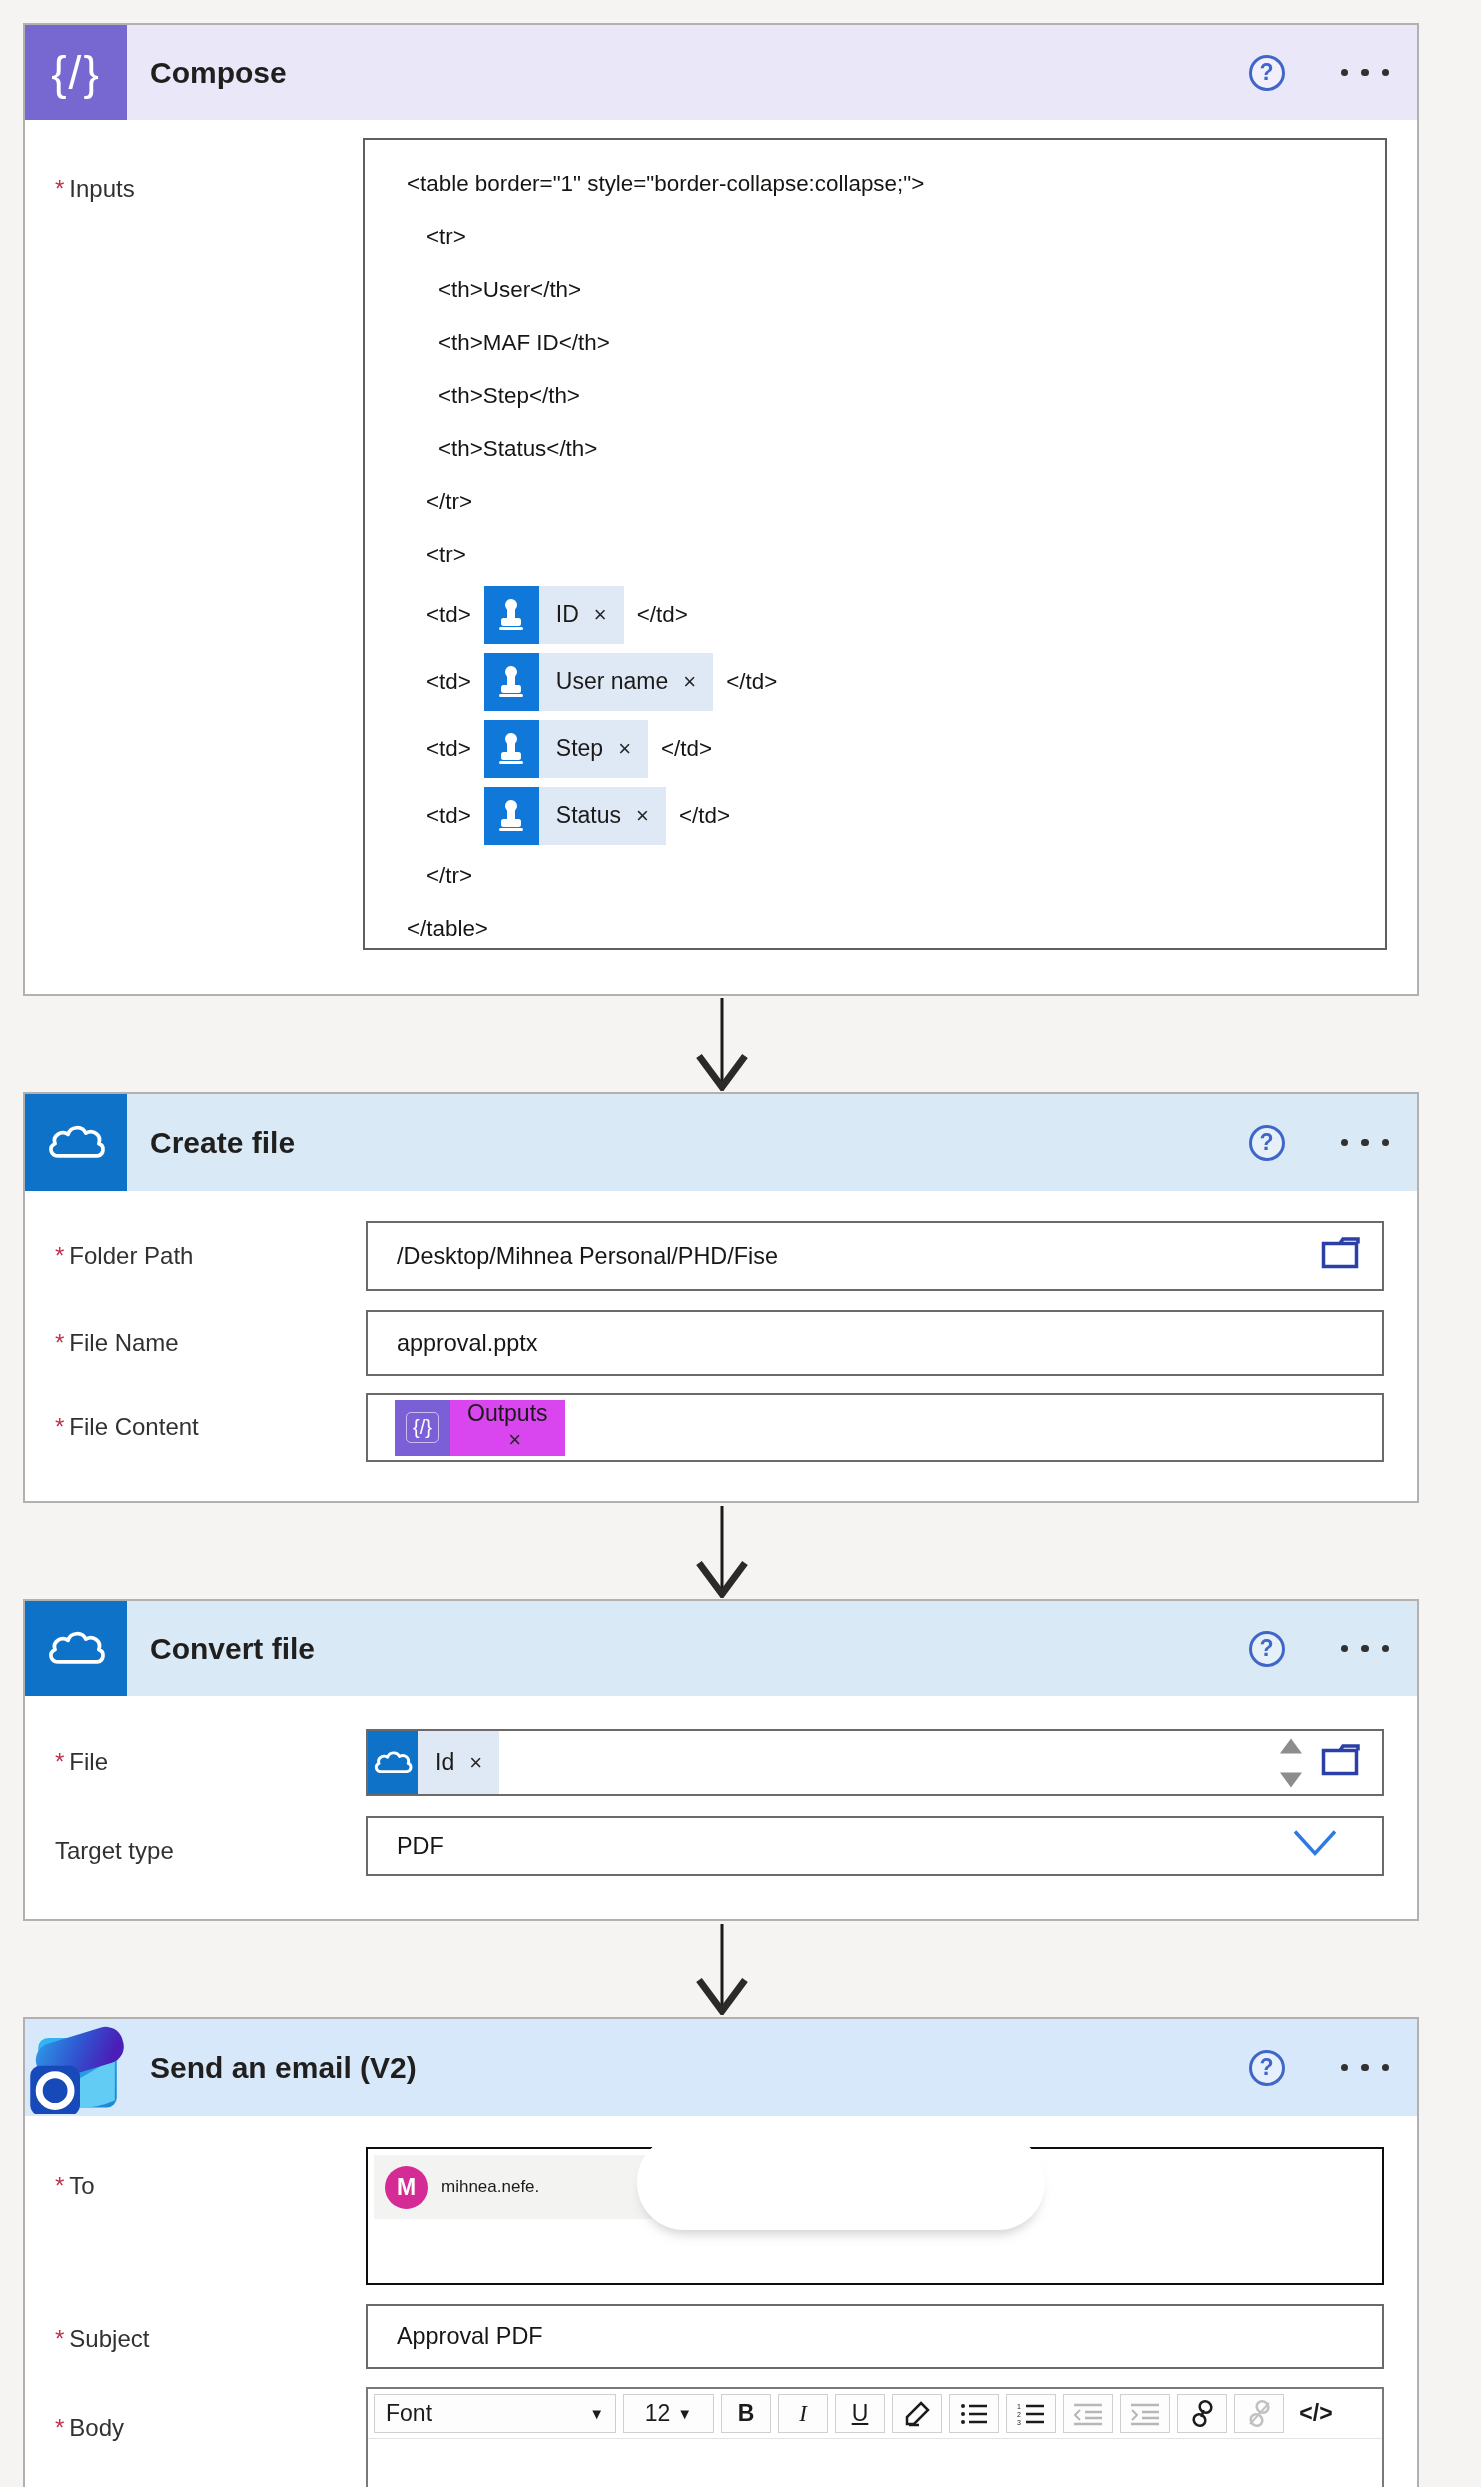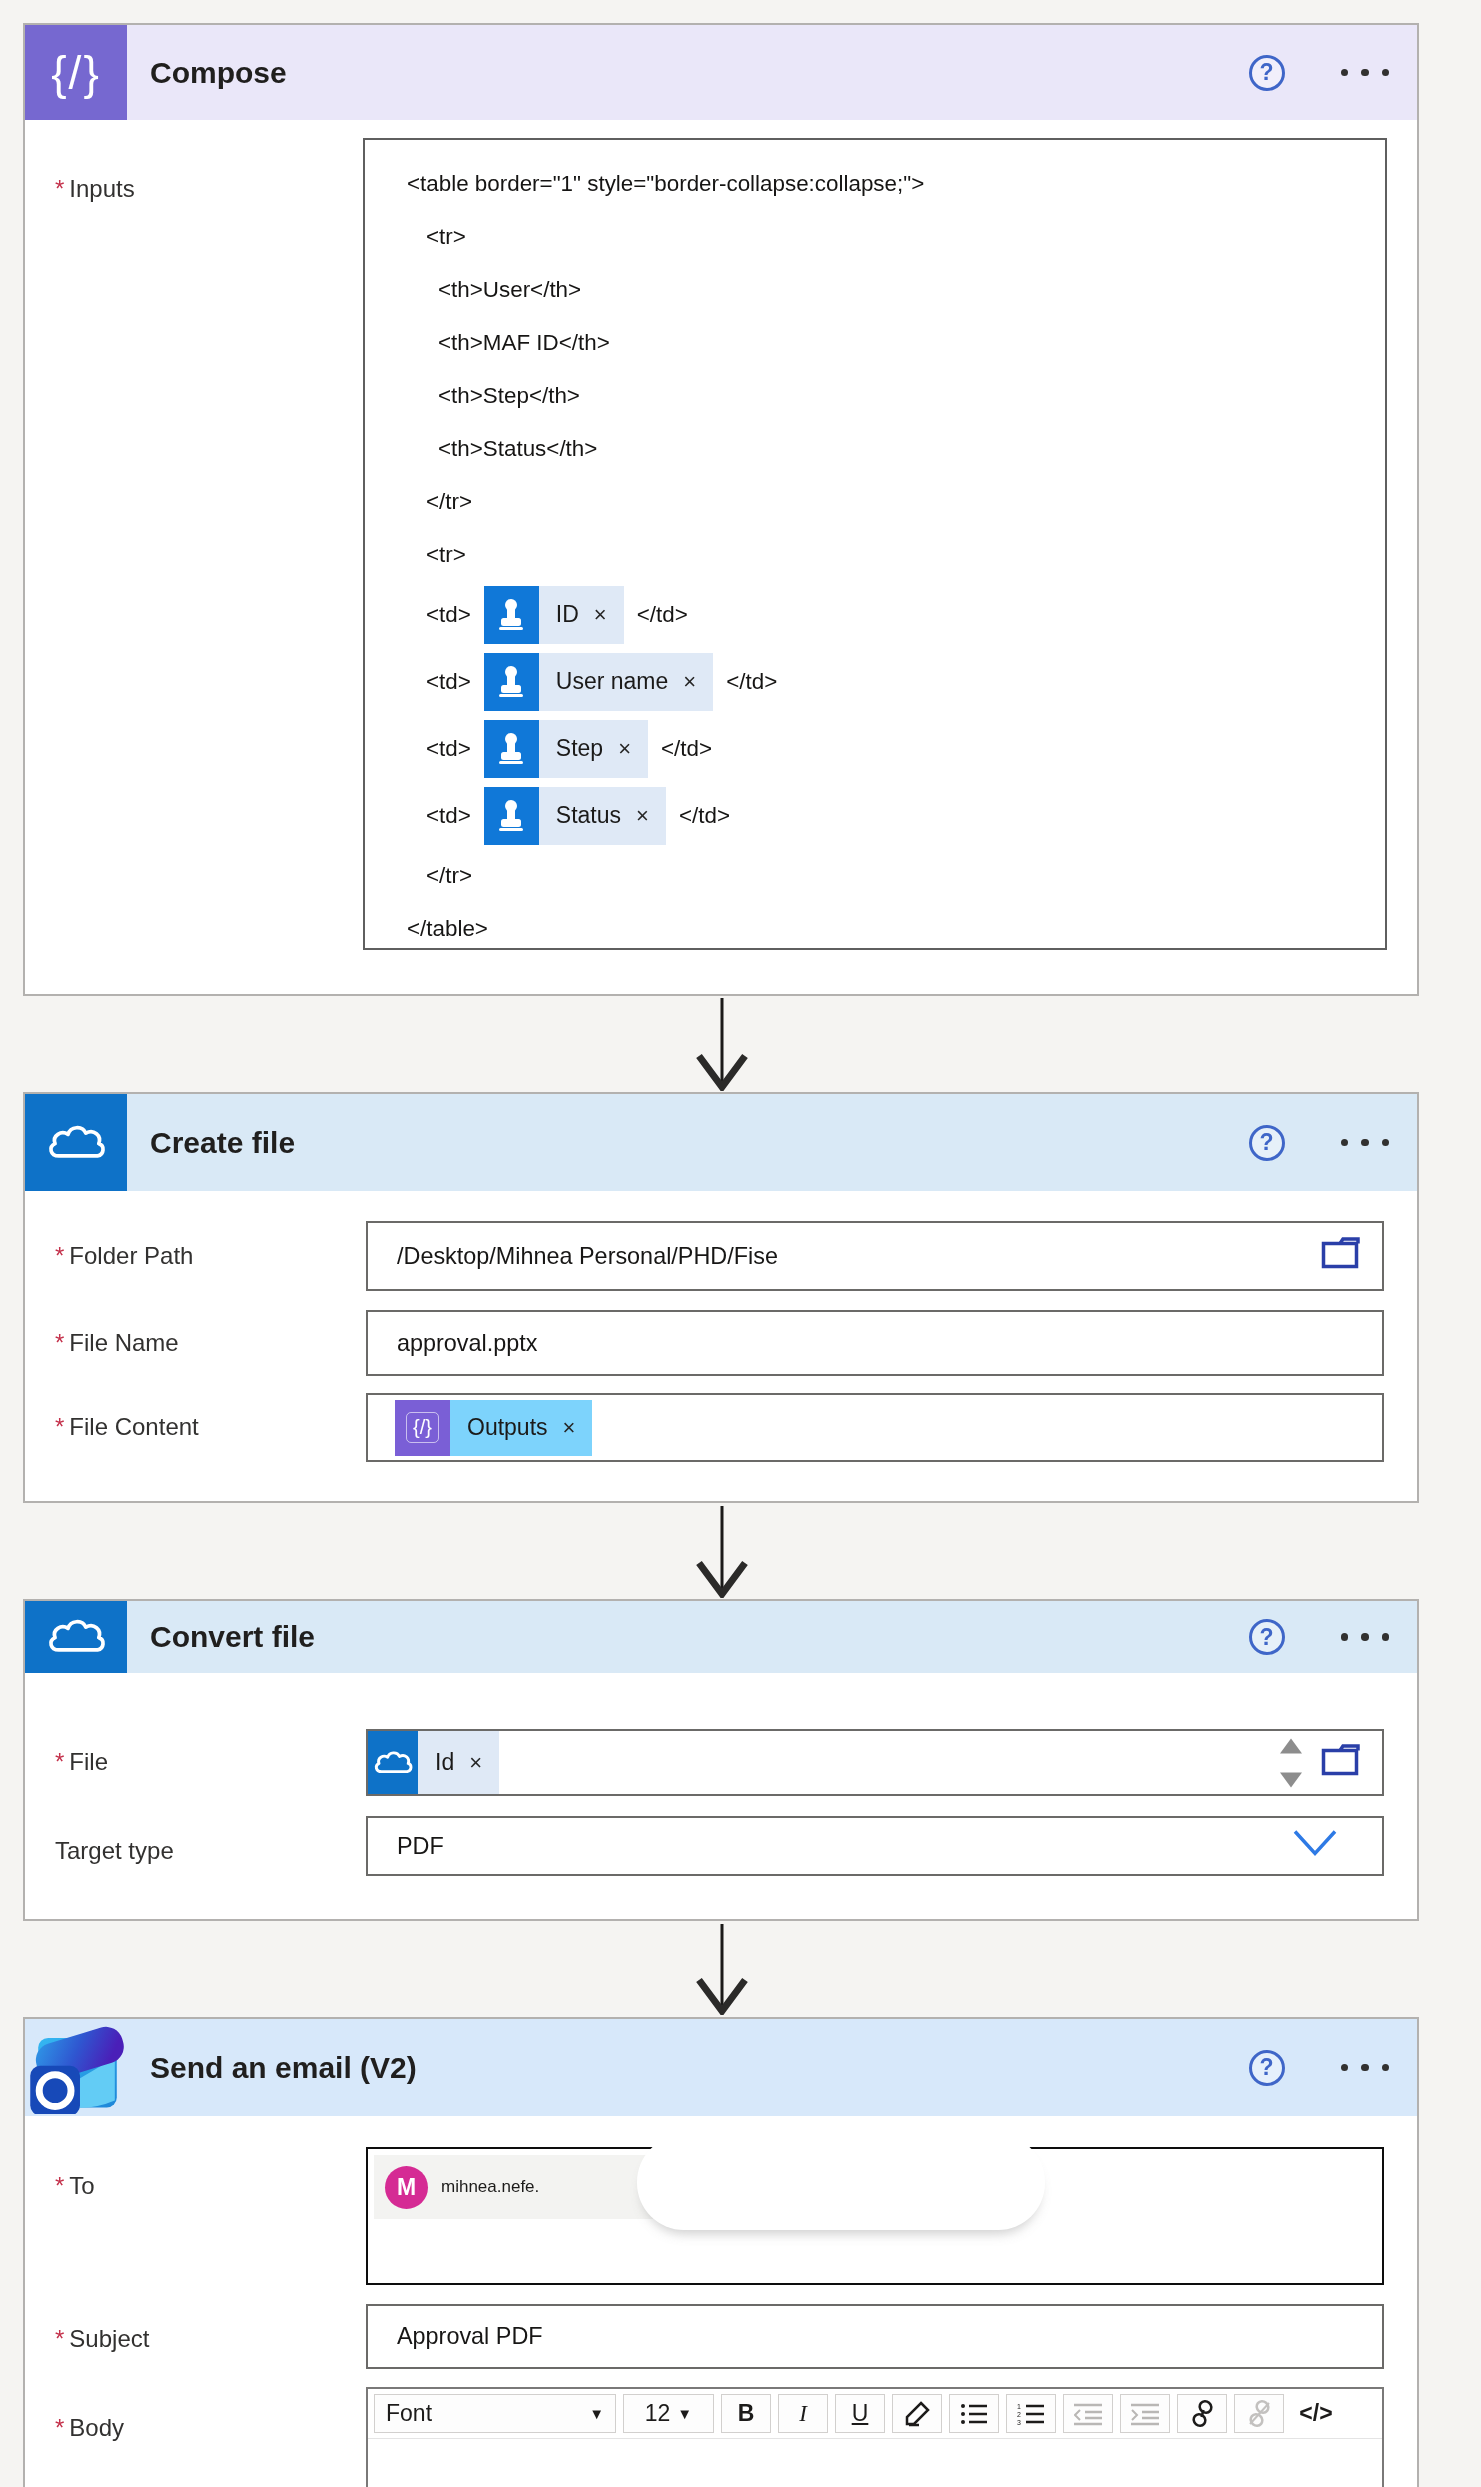--- a/index.html
+++ b/index.html
@@ -29,21 +29,21 @@
   .chevron-ico{position:absolute;right:44px;top:50%;transform:translateY(-50%);}
 
   
   .chip{display:inline-flex;align-items:stretch;height:58px;vertical-align:middle;}
   .chip-ic{width:55px;display:flex;align-items:center;justify-content:center;flex:0 0 55px;}
   .chip-ic.blue{background:#1078d8;}
   .chip-ic.purple{background:#7a5fd6;}
   .chip-ic.purple .inner{border:1.5px solid rgba(255,255,255,.6);border-radius:5px;padding:3px 6px;color:#fff;font-size:20px;}
   .chip-body{background:#dfe9f6;display:flex;align-items:center;padding:0 17px;font-size:23px;color:#1b1a19;white-space:nowrap;}
   .chip-body .x{margin-left:15px;color:#262626;font-size:22px;}
-  .chip-body.lav{background:#7dd3fc;}
+  .chip-body.lav{background:#d946ef;flex-direction:column;}
 
   
   .code-box{position:absolute;left:338px;top:113px;width:1024px;height:812px;border:2.5px solid #5f5f5f;
             box-sizing:border-box;background:#fff;padding:17px 0 0 42px;font-size:22.4px;color:#161514;}
   .cl{line-height:53px;white-space:pre;}
   .ind1{margin-left:19px;}
   .ind2{margin-left:31px;}
   .tdrow{height:67px;display:flex;align-items:center;margin-left:19px;gap:13px;}
 
   
@@ -253,21 +253,21 @@
       </span>
     </div>
   </div>
 
   <svg class="arrow" style="top:1506px;" width="60" height="92" viewBox="0 0 120 184">
     <line x1="60" y1="0" x2="60" y2="170" stroke="#1b1a19" stroke-width="6"></line>
     <polyline points="14,114 60,176 106,114" fill="none" stroke="#2b2a29" stroke-width="14"></polyline>
   </svg>
 
   <div class="card" style="top:1599px;height:322px;">
-    <div class="card-header" style="height:72px;background:#d9e9f6;">
+    <div class="card-header" style="height:95px;background:#d9e9f6;">
       <div class="icon-square" style="background:#0e72c8;">
         <svg width="64" height="48" viewBox="0 0 100 78">
             <path d="M22 60 C8 60 5 45 16 40 C11 27 26 18 37 25 C41 12 60 10 66 23 C79 16 92 27 87 40 C97 43 96 58 85 60 Z" fill="none" stroke="#fff" stroke-width="6" stroke-linejoin="round"></path>
           </svg>
       </div>
       <div class="card-title">Convert file</div>
       <div class="header-spacer"></div>
       <div class="help-btn">?</div>
       <div class="dots">
           <i></i>

